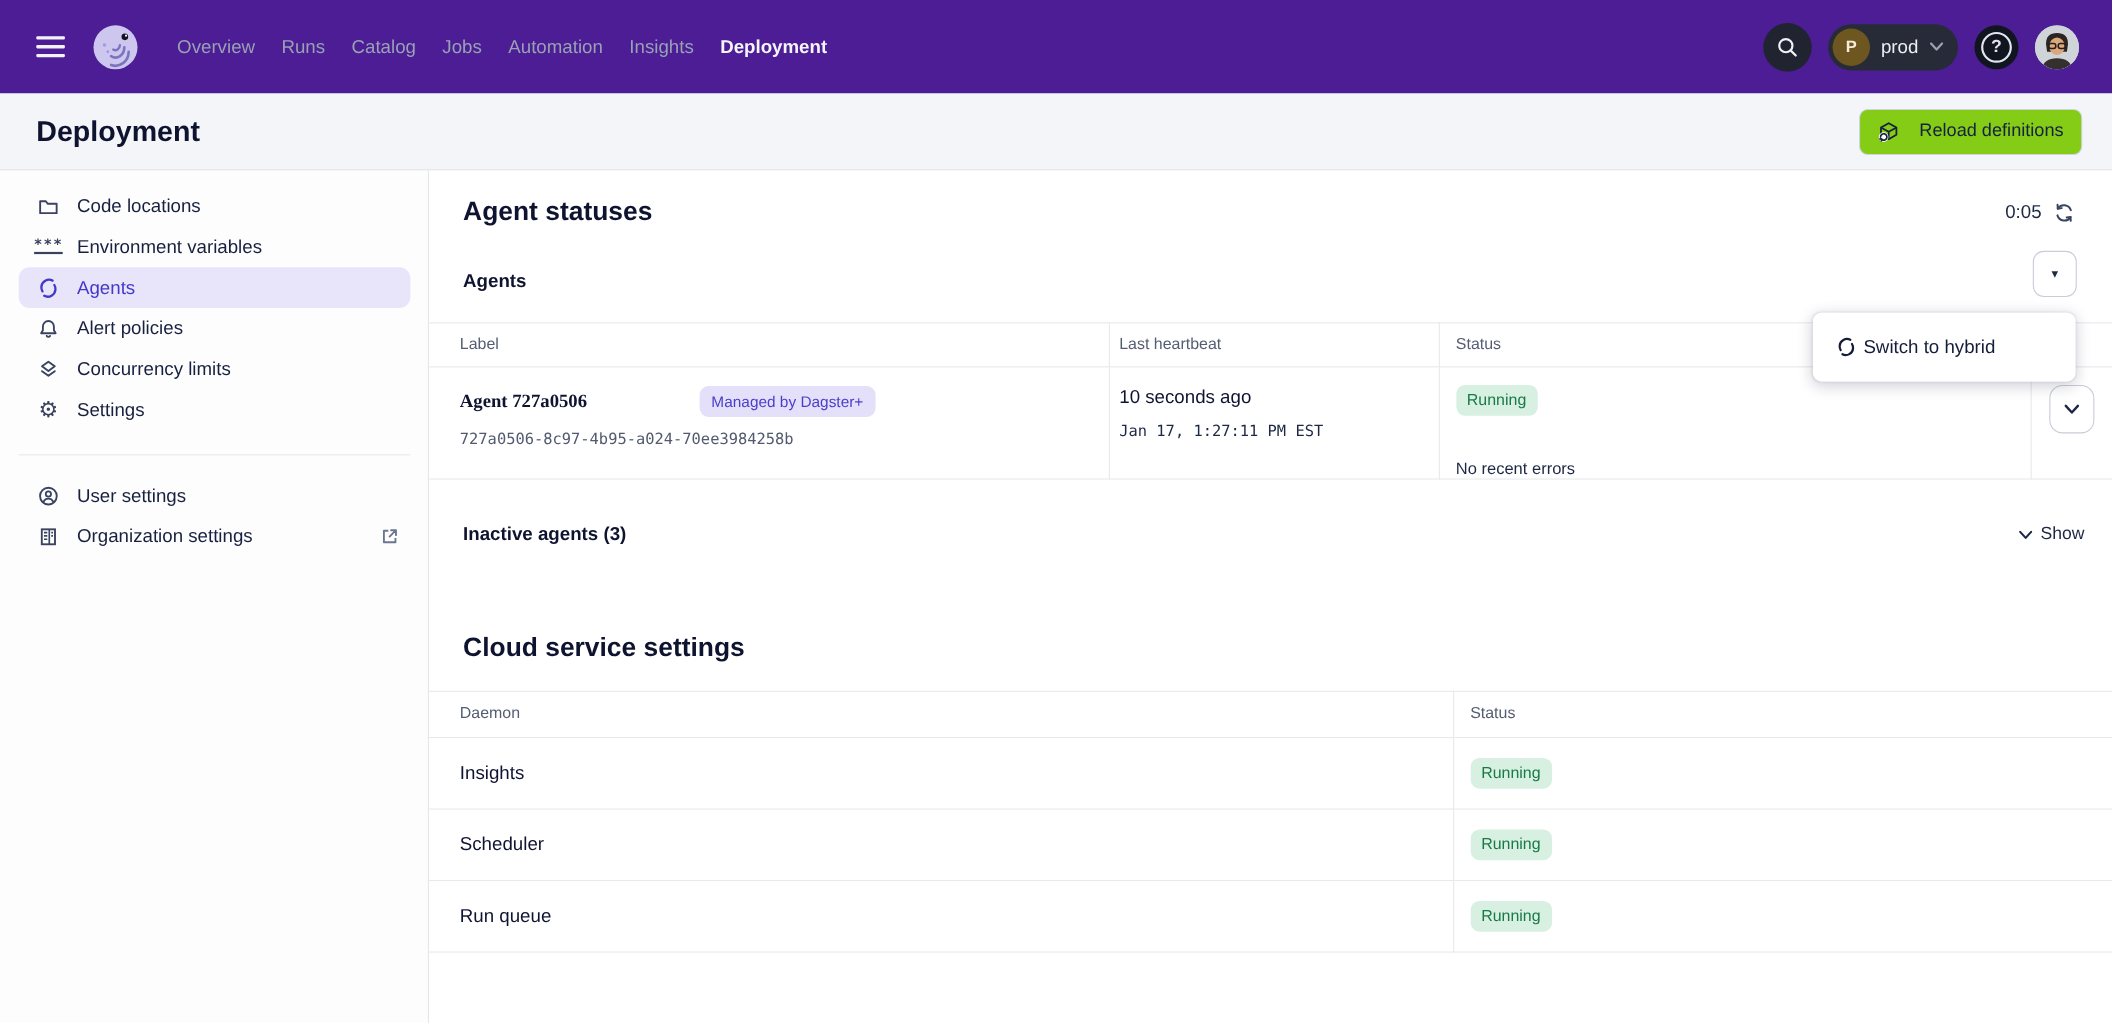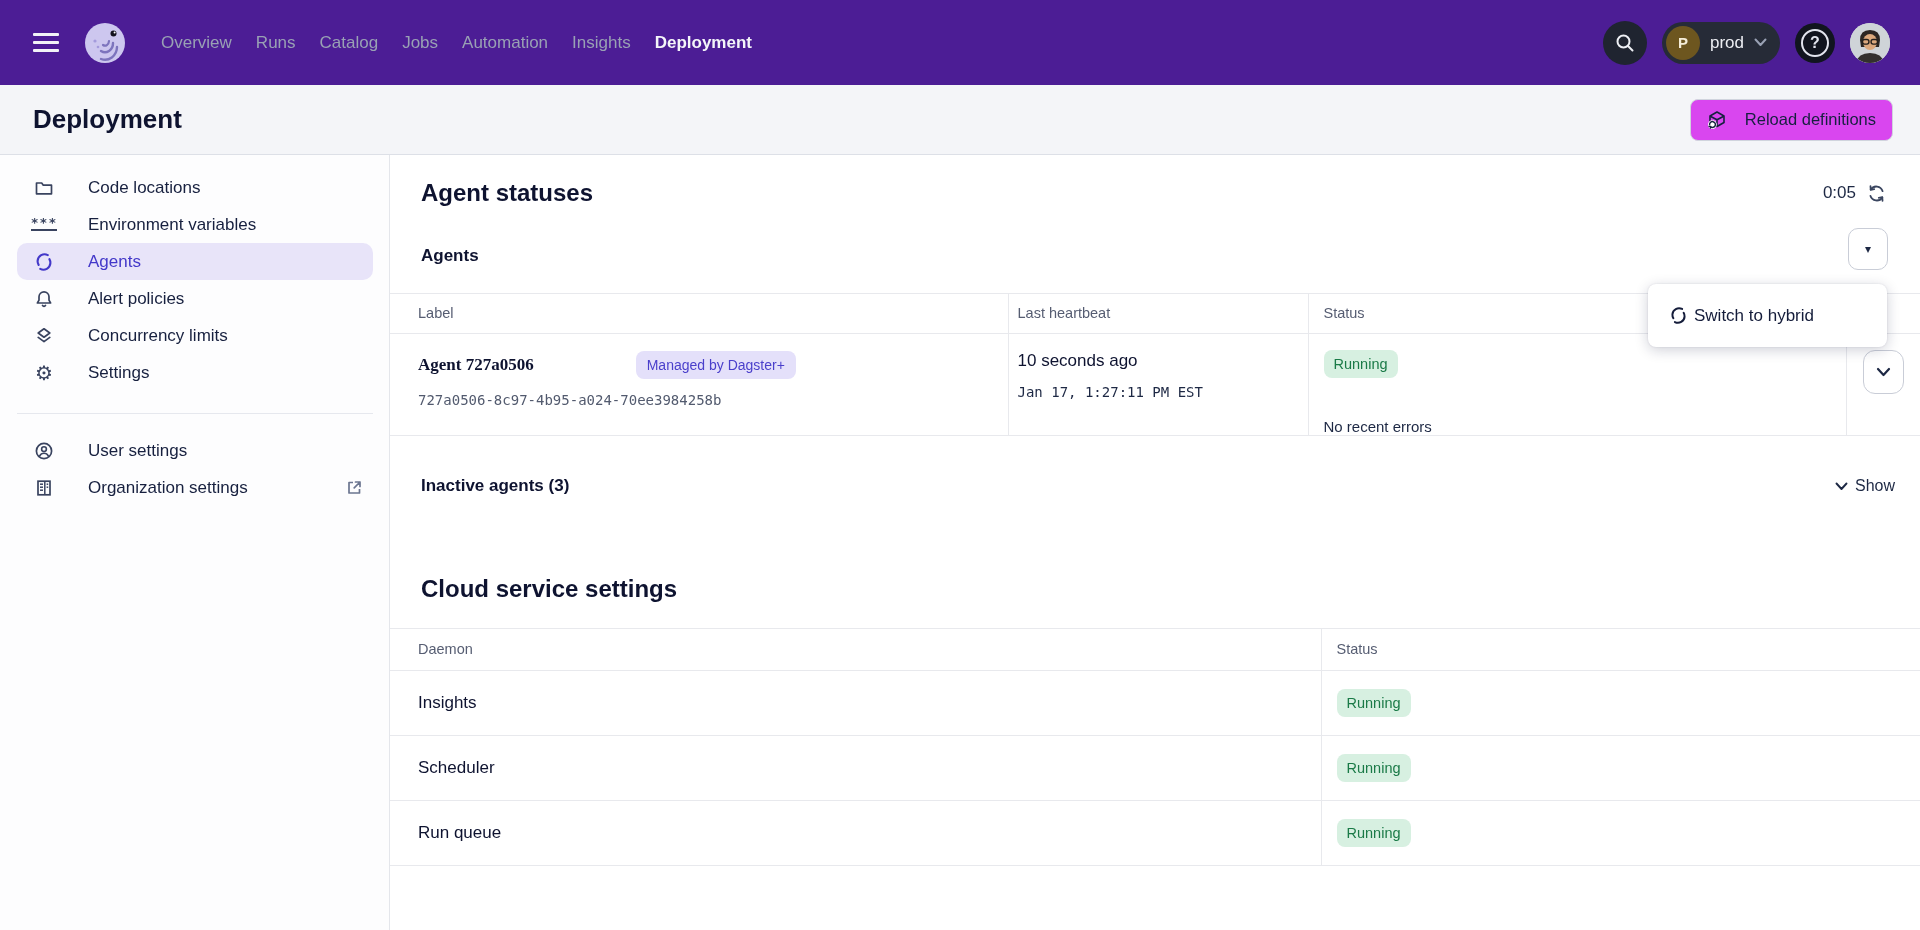--- a/index.html
+++ b/index.html
@@ -21,28 +21,28 @@
   .org-avatar { width:34px; height:34px; border-radius:50%; background:#6d561f; color:#f5edd8; font-size:15px; font-weight:700; display:flex; align-items:center; justify-content:center; }
   .org-label { color:#eceef3; font-size:17px; margin:0 10px; }
   .help-btn { width:40px; height:40px; border-radius:50%; background:#11151f; display:flex; align-items:center; justify-content:center; cursor:pointer; }
   .help-ring { width:28px; height:28px; border:2.5px solid #e2e5ee; border-radius:50%; color:#e2e5ee; font-size:16px; font-weight:700; display:flex; align-items:center; justify-content:center; }
   .avatar { width:40px; height:40px; border-radius:50%; overflow:hidden; background:#cdd2d6; cursor:pointer; }
 
   
   .page-header { height:70px; background:#f4f5f8; border-bottom:1px solid #dde0e7;
     display:flex; align-items:center; justify-content:space-between; padding:0 27px 0 33px; }
   .page-title { font-size:26px; font-weight:700; color:#0e1330; }
-  .reload-btn { height:42px; background:#d946ef; border:1px solid #d0d4dd; border-radius:8px;
+  .reload-btn { height:42px; background:#84cc16; border:1px solid #d0d4dd; border-radius:8px;
     display:flex; align-items:center; gap:18px; padding:0 16px; font-size:16.5px; color:#16203f; cursor:pointer;justify-content:center; }
 
   
   .shell { display:flex; height:775px; }
   .sidebar { width:390px; flex:0 0 390px; border-right:1px solid #e4e6eb; background:#fdfdfe; padding-top:14px; }
   .side-item { height:37px; margin:0 16px 0 17px; border-radius:10px; display:flex; align-items:center;
-    padding-left:16px; gap:33px; font-size:17px; color:#17203f; cursor:pointer; }
+    padding-left:16px; gap:15px; font-size:17px; color:#17203f; cursor:pointer; }
   .side-item .ic { width:22px; height:22px; color:#39435f; display:flex; align-items:center; justify-content:center; flex:0 0 auto; }
   .side-item.selected { background:#e8e4f9; color:#4338c9; }
   .side-item.selected .ic { color:#4338c9; }
   .side-divider { border-top:1px solid #e6e8ee; margin:22px 16px 18px 17px; }
   .ext { margin-left:auto; margin-right:10px; color:#6b7590; }
   .env-glyph { font-family:"DejaVu Sans Mono", monospace; font-size:13px; font-weight:700; letter-spacing:1px;
     line-height:10px; height:13px; border-bottom:2px solid currentColor; }
   .gear-glyph { font-size:20px; line-height:1; }
 
   

